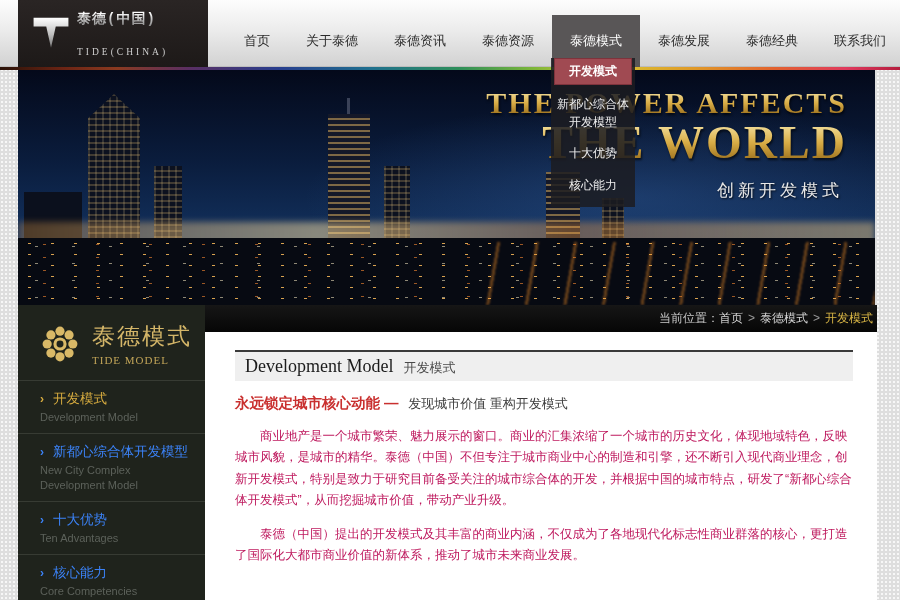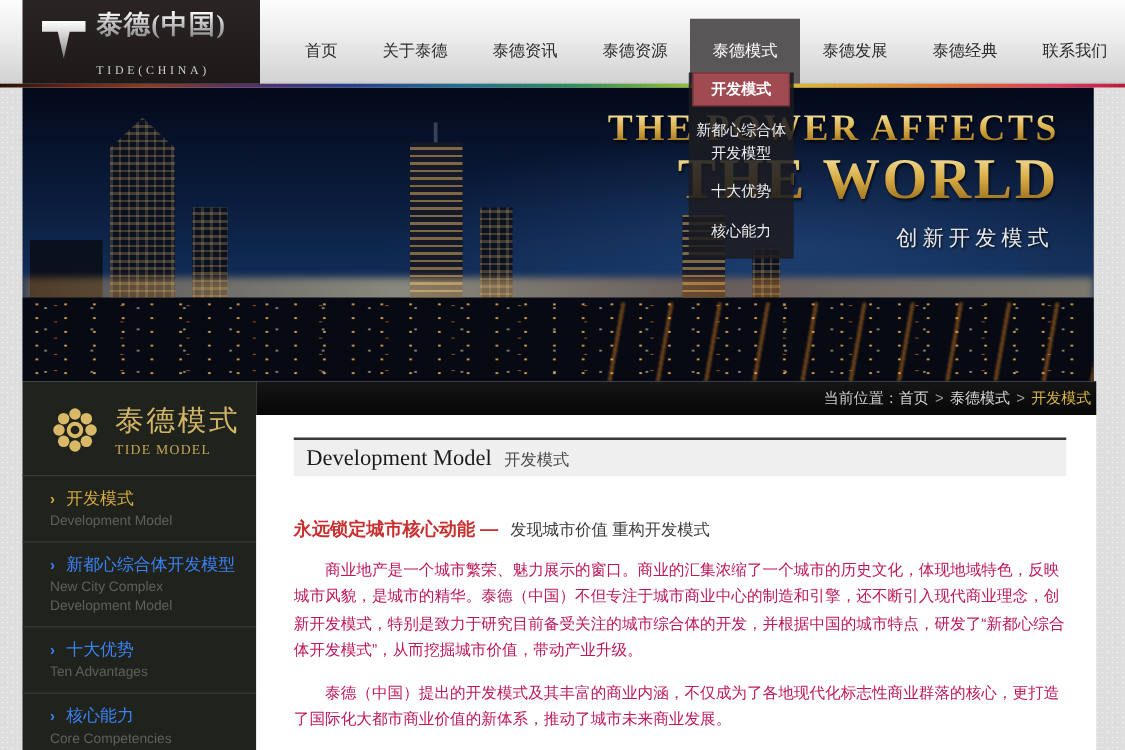--- a/index.html
+++ b/index.html
@@ -18,24 +18,24 @@
     background:linear-gradient(180deg,#fdfdfd 0%,#ececec 45%,#d2d2d2 100%);
     border-bottom:1px solid #bdbdbd;
   }
   .logo{
     position:absolute; left:18px; top:0; width:190px; height:67px;
     background:linear-gradient(180deg,#2a2524 0%,#1d1918 100%);
     display:flex; align-items:center; padding-left:14px; cursor:pointer; z-index:6;
   }
   .logo-t{ flex:0 0 auto; margin-right:7px; }
   .logo-txt .cn{
-    font-size:21px; font-weight:bold; letter-spacing:1px;
+    font-size:14px; font-weight:bold; letter-spacing:1px;
     background:linear-gradient(180deg,#ffffff 15%,#b9b9b9 55%,#7f7f7f 100%);
     -webkit-background-clip:text; background-clip:text; color:transparent;
-    font-family:Liberation Serif, serif; white-space:nowrap;
+    font-family:Liberation Mono, monospace; white-space:nowrap;
   }
   .logo-txt .en{
     font-size:9.5px; letter-spacing:3px; color:#cfcfcf; margin-top:19px;
     font-family:"Liberation Serif", serif;
   }
   .nav{
     position:absolute; left:212px; top:0; width:676px; height:67px;
     display:flex; justify-content:space-between; padding:0 8px 0 14px;
   }
   .nav-item{
@@ -158,21 +158,21 @@
   .breadcrumb .crumb{ cursor:pointer; color:#d6d6d6; }
   .breadcrumb .crumb.current{ color:#d8b545; }
 
   .content{ flex:1; background:#ffffff; padding:18px 20px 0 30px; }
   .title-bar{
     width:618px; height:31px; background:#efefef; border-top:2px solid #3a3a3a;
     display:flex; align-items:center; padding-left:10px;
   }
   .title-en{ font-family:"Liberation Serif", serif; font-size:18px; color:#1b1b1b; }
   .title-zh{ font-size:13px; color:#4a4a4a; margin-left:10px; padding-top:2px; }
-  .slogan{ margin-top:33px; font-size:13px; }
+  .slogan{ margin-top:13px; font-size:13px; }
   .slogan .red{ color:#c9302f; font-weight:bold; font-size:14.5px; }
   .slogan .rest{ color:#3c3c3c; margin-left:6px; }
   .para{ margin-top:13px; font-size:12.5px; color:#be185d; line-height:1.7;
     text-indent:2em; width:622px; }
 </style>
 </head>
 <body>
 
 <div class="page">
 

